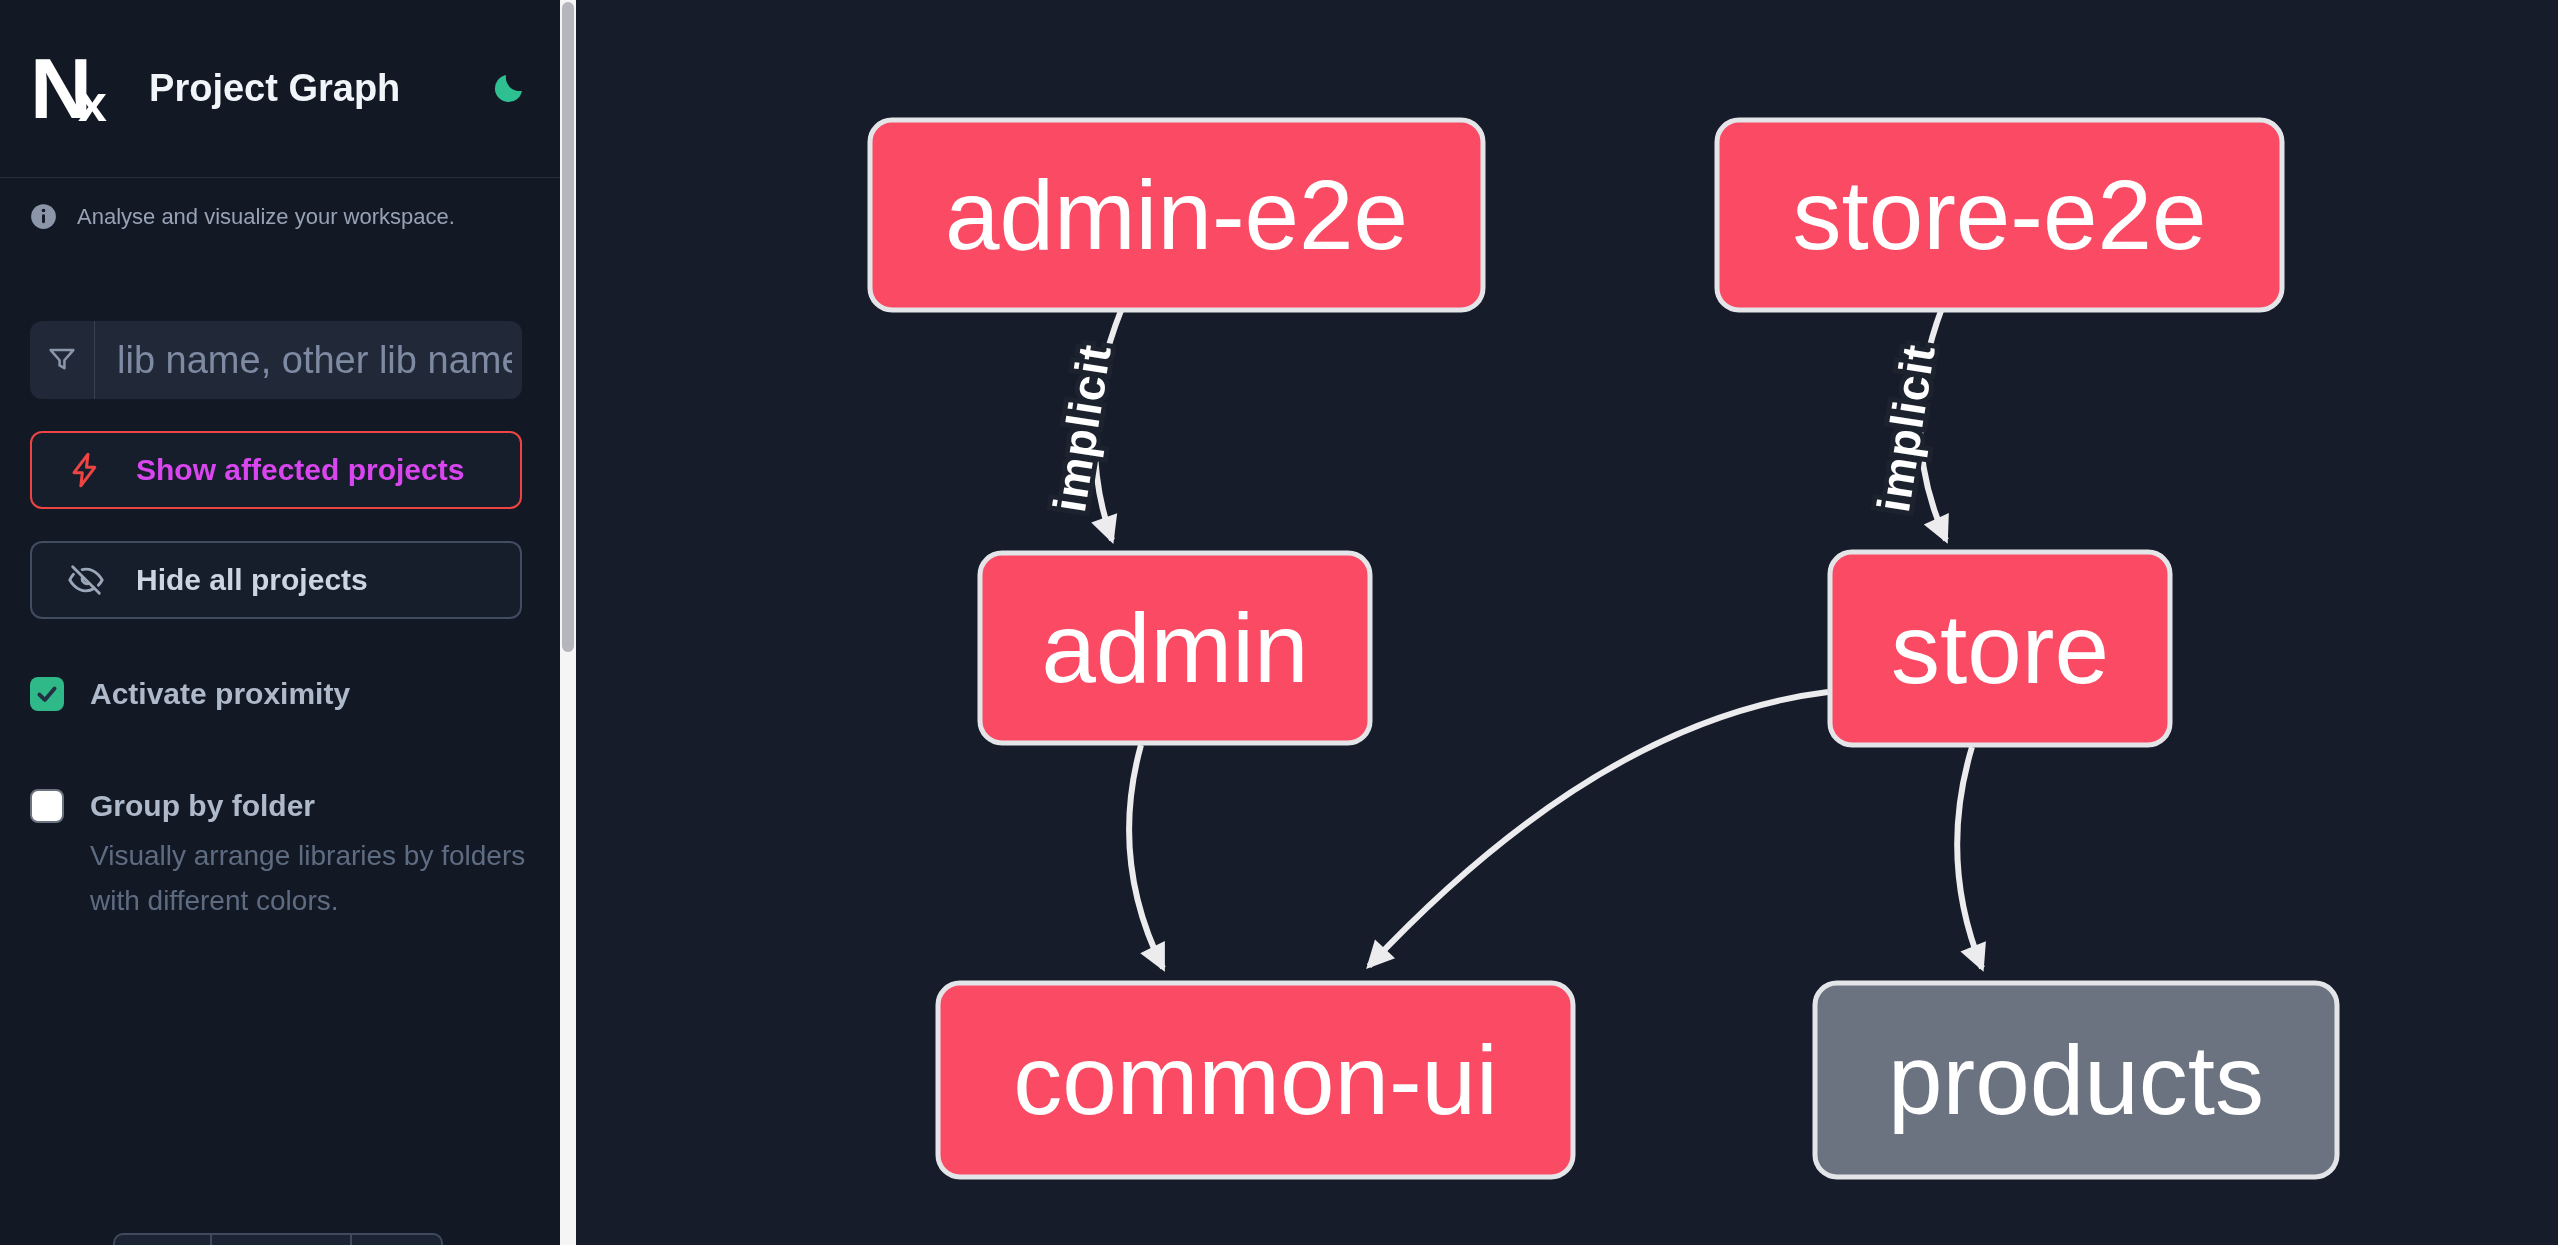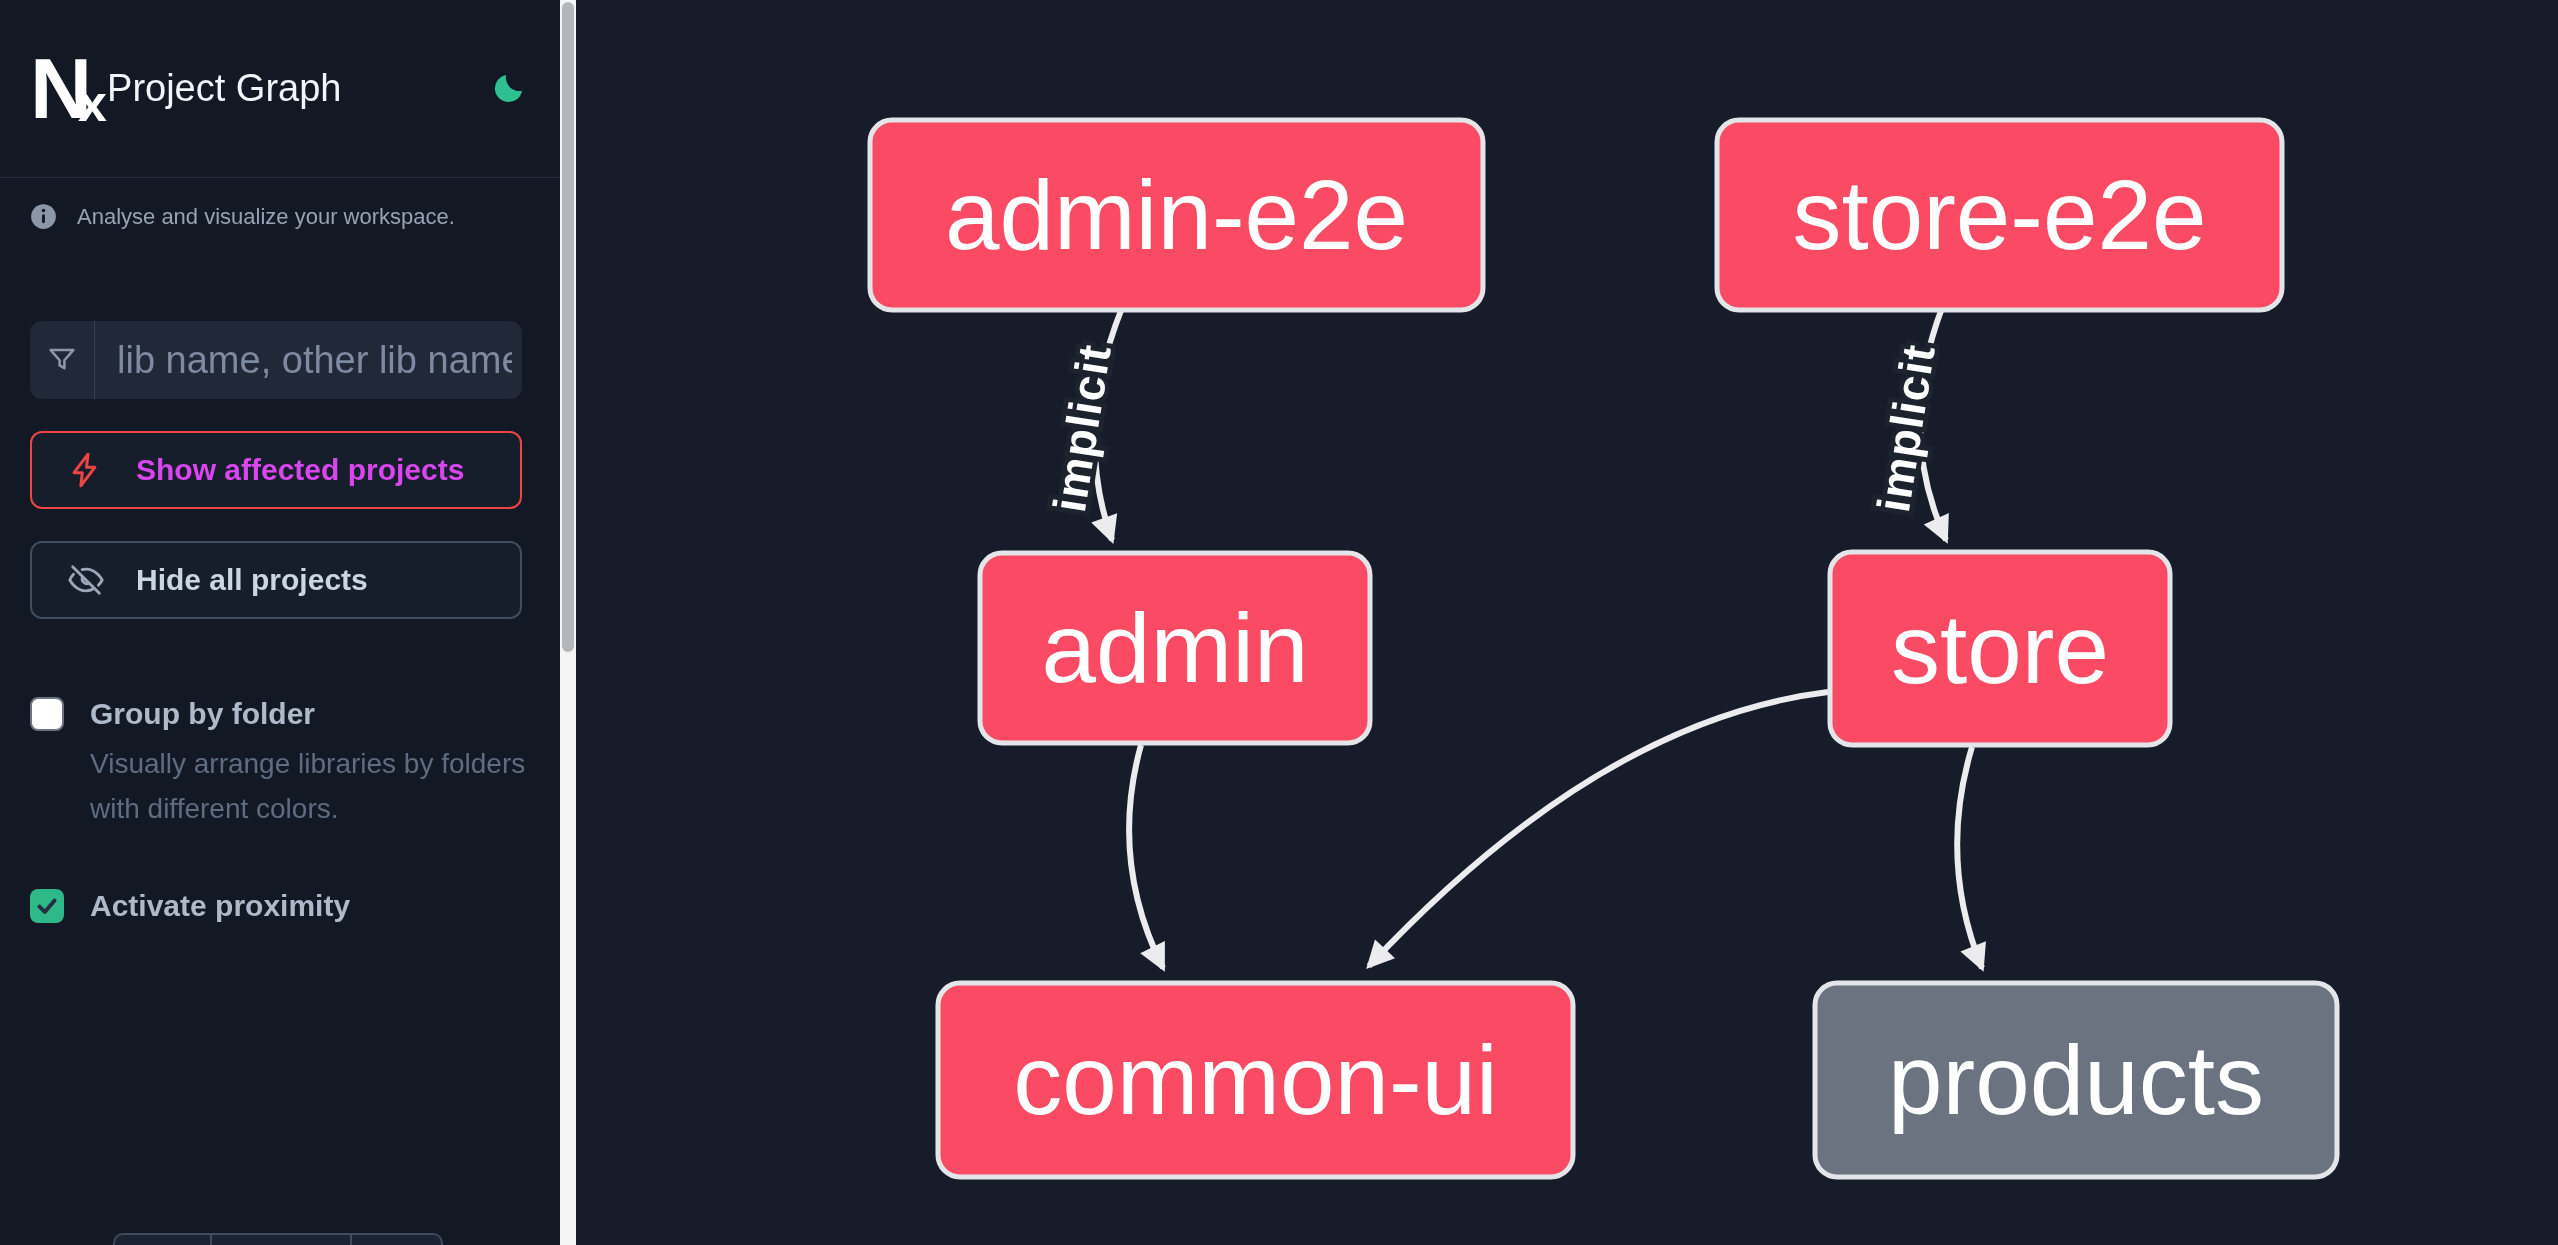--- a/index.html
+++ b/index.html
@@ -13,21 +13,21 @@
     position:absolute;left:0;top:0;width:560px;height:1245px;
     background:#131825;color:#aab6c8;
   }
   .sb-header{
     height:178px;border-bottom:1px solid #252d3d;
     display:flex;align-items:center;padding:0 30px;box-sizing:border-box;
   }
   .logo{display:flex;align-items:flex-end;color:#fff;line-height:0.8;user-select:none;}
   .logo-n{font-size:86px;font-weight:900;letter-spacing:-4px;}
   .logo-x{font-size:52px;font-weight:900;margin-left:-10px;transform:translateY(2px);}
-  .app-title{font-size:38px;font-weight:400;color:#f1f5f9;}
+  .app-title{font-size:38px;font-weight:700;color:#f1f5f9;margin-left:42px;}
   .theme-toggle{margin-left:auto;width:44px;height:44px;display:flex;align-items:center;justify-content:center;cursor:pointer;}
   .sb-body{padding:0 30px;}
   .info-row{display:flex;align-items:flex-start;margin-top:25px;}
   .info-text{font-size:22px;color:#97a3b5;margin-left:20px;line-height:28px;padding-top:0px;}
   
   .search-box{
     margin-top:90px;height:78px;background:#212939;border-radius:12px;
     display:flex;align-items:stretch;overflow:hidden;width:492px;box-sizing:border-box;
   }
   .search-icon-cell{
@@ -152,37 +152,37 @@
       <span class="btn-icon">
         <svg width="40" height="40" viewBox="0 0 24 24" fill="none">
           <path d="M4.5 8.5C3.1 10 2.3 12 2.3 12s3.4 6.5 9.7 6.5c1.9 0 3.5-.6 4.9-1.4M9.7 5.8A10 10 0 0 1 12 5.5c6.3 0 9.7 6.5 9.7 6.5s-.8 1.6-2.3 3.2" stroke="#9aa7b8" stroke-width="1.7" stroke-linecap="round"></path>
           <path d="M10 10a3 3 0 0 0 4 4" stroke="#9aa7b8" stroke-width="1.7"></path>
           <path d="M4 4l16 16" stroke="#9aa7b8" stroke-width="1.7" stroke-linecap="round"></path>
         </svg>
       </span>
       <span class="btn-label">Hide all projects</span>
     </div>
 
+    <div class="check-row row-prox">
+      <div class="cb cb-green">
+        <svg width="26" height="26" viewBox="0 0 24 24" fill="none">
+          <path d="M5 12.5 10 17.5 19 7" stroke="#223042" stroke-width="3.6" stroke-linecap="round" stroke-linejoin="round"></path>
+        </svg>
+      </div>
+      <div class="check-texts">
+        <div class="check-label">Activate proximity</div>
+
+      </div>
+    </div>
+
     <div class="check-row row-group">
       <div class="cb cb-white"></div>
       <div class="check-texts">
         <div class="check-label">Group by folder</div>
         <div class="check-desc">Visually arrange libraries by folders with different colors.</div>
-      </div>
-    </div>
-
-    <div class="check-row row-prox">
-      <div class="cb cb-green">
-        <svg width="26" height="26" viewBox="0 0 24 24" fill="none">
-          <path d="M5 12.5 10 17.5 19 7" stroke="#223042" stroke-width="3.6" stroke-linecap="round" stroke-linejoin="round"></path>
-        </svg>
-      </div>
-      <div class="check-texts">
-        <div class="check-label">Activate proximity</div>
-
       </div>
     </div>
   </div>
 
   <div class="stepper">
     <div class="seg seg1"></div>
     <div class="seg seg2"></div>
     <div class="seg seg3"></div>
   </div>
 </div>

